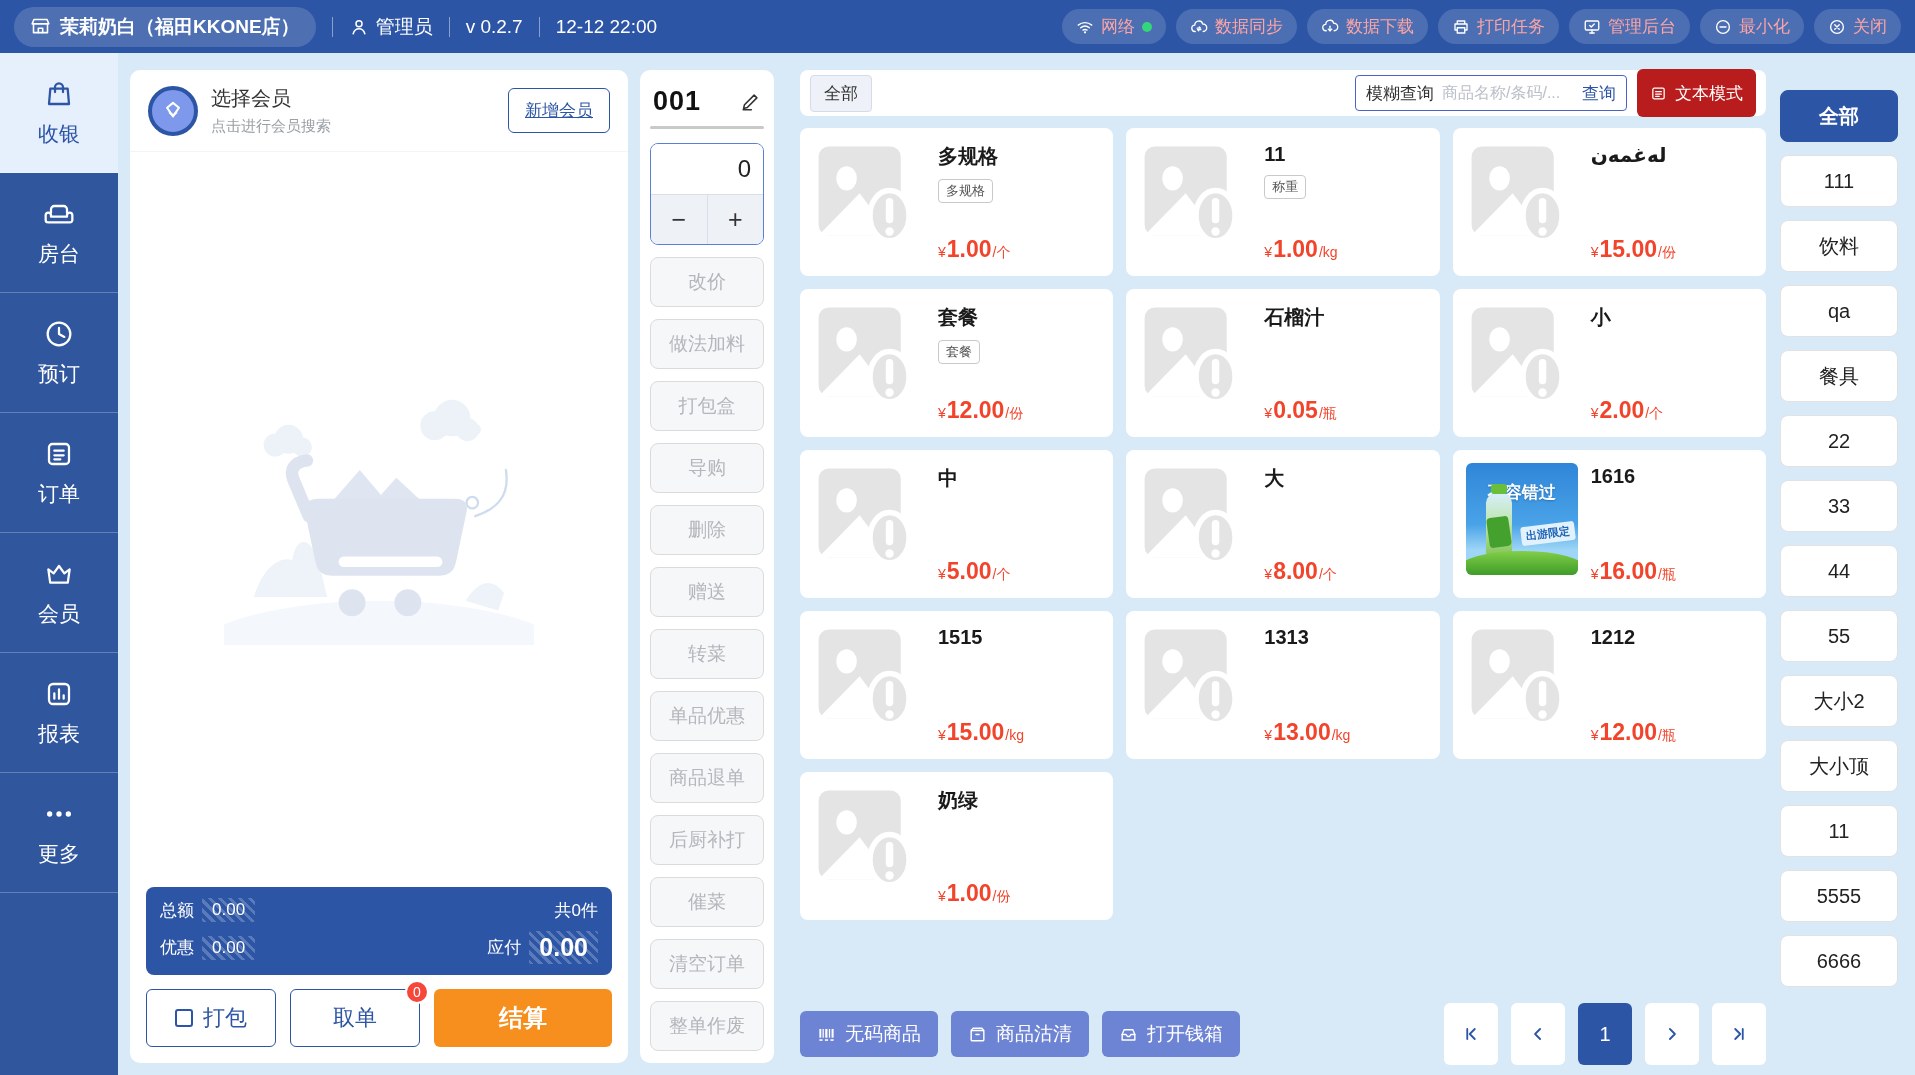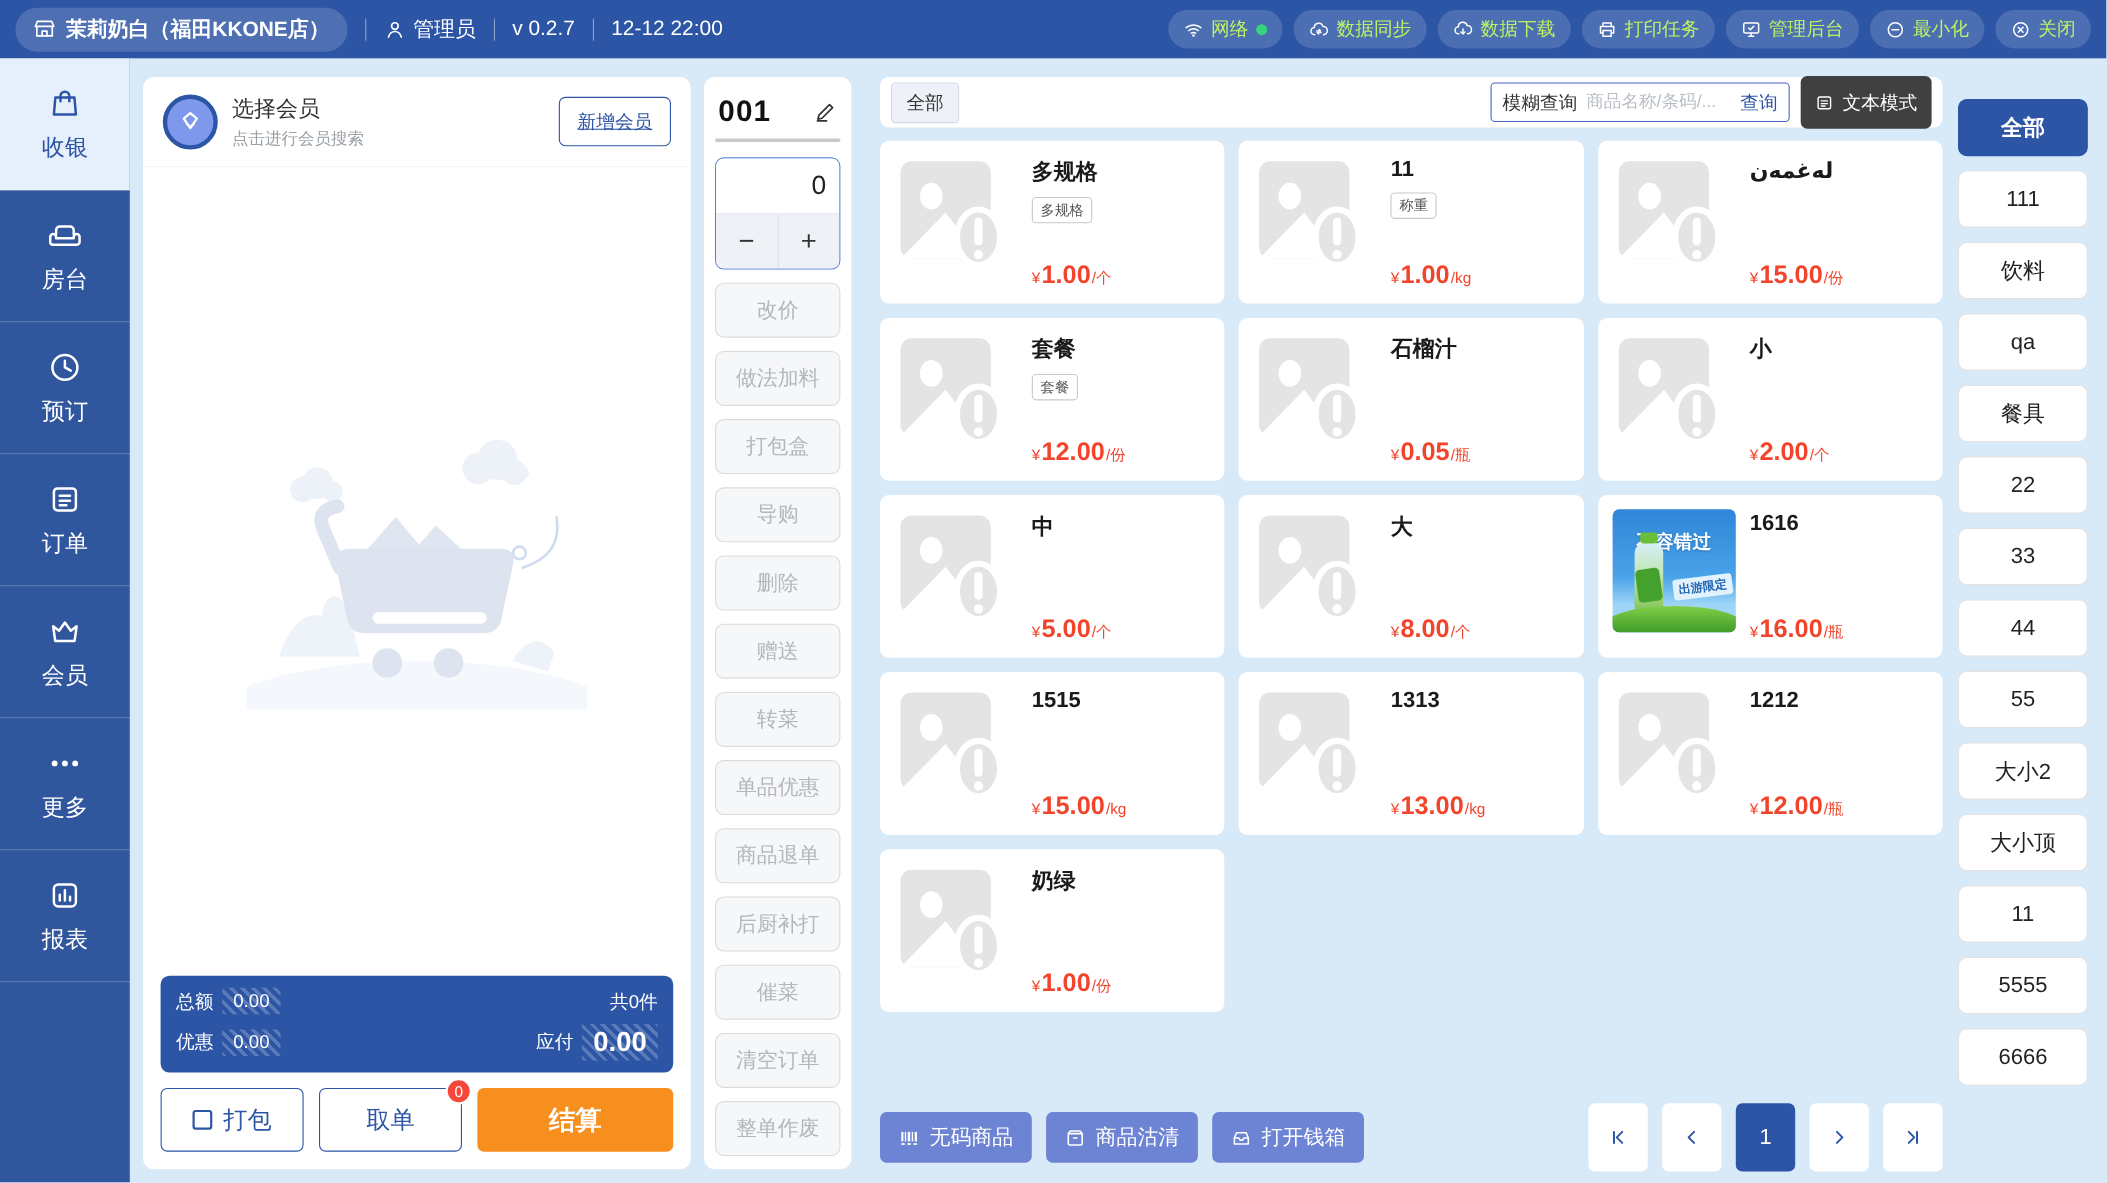--- a/index.html
+++ b/index.html
@@ -6,21 +6,21 @@
   html,body{width:1915px;height:1075px;}
   body{position:relative;overflow:hidden;background:#d8e9f8;font-family:"Liberation Sans","DejaVu Sans",sans-serif;-webkit-font-smoothing:antialiased;}
   svg{display:block;}
 
   
   .topbar{position:absolute;left:0;top:0;right:0;height:53px;background:#2d55a5;display:flex;align-items:center;padding:0 14px;color:#fff;}
   .store-pill{display:flex;align-items:center;gap:9px;background:rgba(255,255,255,.16);border-radius:20px;padding:7px 16px;font-size:19px;font-weight:700;}
   .tb-sep{width:1px;height:20px;background:rgba(255,255,255,.45);margin:0 16px;}
   .tb-plain{display:flex;align-items:center;gap:7px;font-size:19px;}
   .tb-right{margin-left:auto;display:flex;gap:10px;}
-  .tb-btn{display:flex;align-items:center;gap:7px;background:rgba(255,255,255,.15);border-radius:18px;padding:0 14px;height:35px;font-size:17px;color:#bef264;cursor:pointer;}
+  .tb-btn{display:flex;align-items:center;gap:7px;background:rgba(255,255,255,.15);border-radius:18px;padding:0 14px;height:35px;font-size:17px;color:#fca5a5;cursor:pointer;}
   .dot-green{width:10px;height:10px;border-radius:50%;background:#35d57c;}
 
   
   .sidebar{position:absolute;top:53px;left:0;bottom:0;width:118px;background:#30569e;}
   .nav-item{height:120px;display:flex;flex-direction:column;align-items:center;justify-content:center;gap:10px;color:#fff;border-bottom:1px solid rgba(255,255,255,.25);font-size:21px;cursor:pointer;}
   .nav-item.active{background:#e6effc;color:#2d55a5;}
 
   
   .cart-panel{position:absolute;left:130px;top:70px;width:498px;bottom:12px;background:#fff;border-radius:10px;display:flex;flex-direction:column;overflow:hidden;}
   .member-row{display:flex;align-items:center;gap:13px;padding:15px 18px;border-bottom:1px solid #f2f4f7;}
@@ -54,21 +54,21 @@
 
   
   .product-area{position:absolute;left:800px;top:70px;width:966px;bottom:0;}
   .prod-header{height:46px;background:#fff;border-radius:8px;display:flex;align-items:center;padding:0 10px;gap:10px;}
   .tab-chip{background:#eef1f7;border:1px solid #d5dbe8;border-radius:4px;padding:6px 13px;font-size:17px;color:#333;cursor:pointer;}
   .search-box{margin-left:auto;border:1px solid #4a63c8;border-radius:4px;height:36px;display:flex;align-items:center;padding:0 10px;gap:8px;background:#fff;}
   .search-label{font-size:17px;color:#333;}
   .search-input{border:none;outline:none;width:132px;font-size:16px;color:#333;font-family:inherit;}
   .search-input::placeholder{color:#b9bec7;}
   .search-go{color:#2d55a5;font-size:17px;cursor:pointer;}
-  .btn-textmode{background:#404040;color:#fff;border:none;border-radius:6px;height:48px;display:flex;align-items:center;gap:8px;padding:0 13px;font-size:17px;cursor:pointer;}
+  .btn-textmode{background:#b91c1c;color:#fff;border:none;border-radius:6px;height:48px;display:flex;align-items:center;gap:8px;padding:0 13px;font-size:17px;cursor:pointer;}
   .grid{margin-top:12px;display:grid;grid-template-columns:repeat(3,1fr);gap:13px;}
   .card{background:#fff;border-radius:8px;height:148px;padding:13px;display:flex;gap:13px;cursor:pointer;}
   .thumb{width:112px;height:112px;flex:none;}
   .card-info{flex:1;display:flex;flex-direction:column;align-items:flex-start;min-width:0;padding-top:2px;}
   .p-name{font-size:20px;color:#1a1a1a;font-weight:600;white-space:nowrap;}
   .p-tag{margin-top:9px;border:1px solid #c9c9c9;border-radius:4px;padding:2px 7px;font-size:13px;color:#555;}
   .p-price{margin-top:auto;color:#f2432b;display:flex;align-items:baseline;}
   .p-yen{font-size:14px;}
   .p-val{font-size:23px;font-weight:700;margin:0 1px;}
   .p-unit{font-size:14px;}
@@ -236,36 +236,36 @@
   <div class="nav-item">
     <span>
         <svg width="32" height="32" viewBox="0 0 24 24" fill="none" stroke="currentColor" stroke-width="1.7" stroke-linecap="round" stroke-linejoin="round">
           <path d="M4 8.5l4 3 4-5.5 4 5.5 4-3-1.4 10H5.4z"></path>
         </svg>
       </span>
     <span>会员</span>
   </div>
   <div class="nav-item">
     <span>
+        <svg width="32" height="32" viewBox="0 0 24 24" fill="none" stroke="currentColor" stroke-width="1.7" stroke-linecap="round" stroke-linejoin="round">
+          <rect x="4.5" y="4.5" width="15" height="15" rx="3"></rect>
+          <path d="M8.5 15.5v-4M12 15.5V8.5M15.5 15.5v-2.5"></path>
+        </svg>
+      </span>
+    <span>报表</span>
+  </div>
+  <div class="nav-item">
+    <span>
         <svg width="32" height="32" viewBox="0 0 24 24" fill="currentColor">
           <circle cx="5" cy="12" r="2"></circle>
           <circle cx="12" cy="12" r="2"></circle>
           <circle cx="19" cy="12" r="2"></circle>
         </svg>
       </span>
     <span>更多</span>
-  </div>
-  <div class="nav-item">
-    <span>
-        <svg width="32" height="32" viewBox="0 0 24 24" fill="none" stroke="currentColor" stroke-width="1.7" stroke-linecap="round" stroke-linejoin="round">
-          <rect x="4.5" y="4.5" width="15" height="15" rx="3"></rect>
-          <path d="M8.5 15.5v-4M12 15.5V8.5M15.5 15.5v-2.5"></path>
-        </svg>
-      </span>
-    <span>报表</span>
   </div>
 </div>
 
 <div class="cart-panel">
   <div class="member-row">
     <div class="avatar">
       <span>
           <svg width="26" height="26" viewBox="0 0 24 24" fill="none" stroke="#fff" stroke-width="1.9" stroke-linecap="round" stroke-linejoin="round">
             <path d="M12 4.5l5.5 4.5-5.5 8-5.5-8z"></path>
             <path d="M9 13.5l3 2.6 3-2.6"></path>

